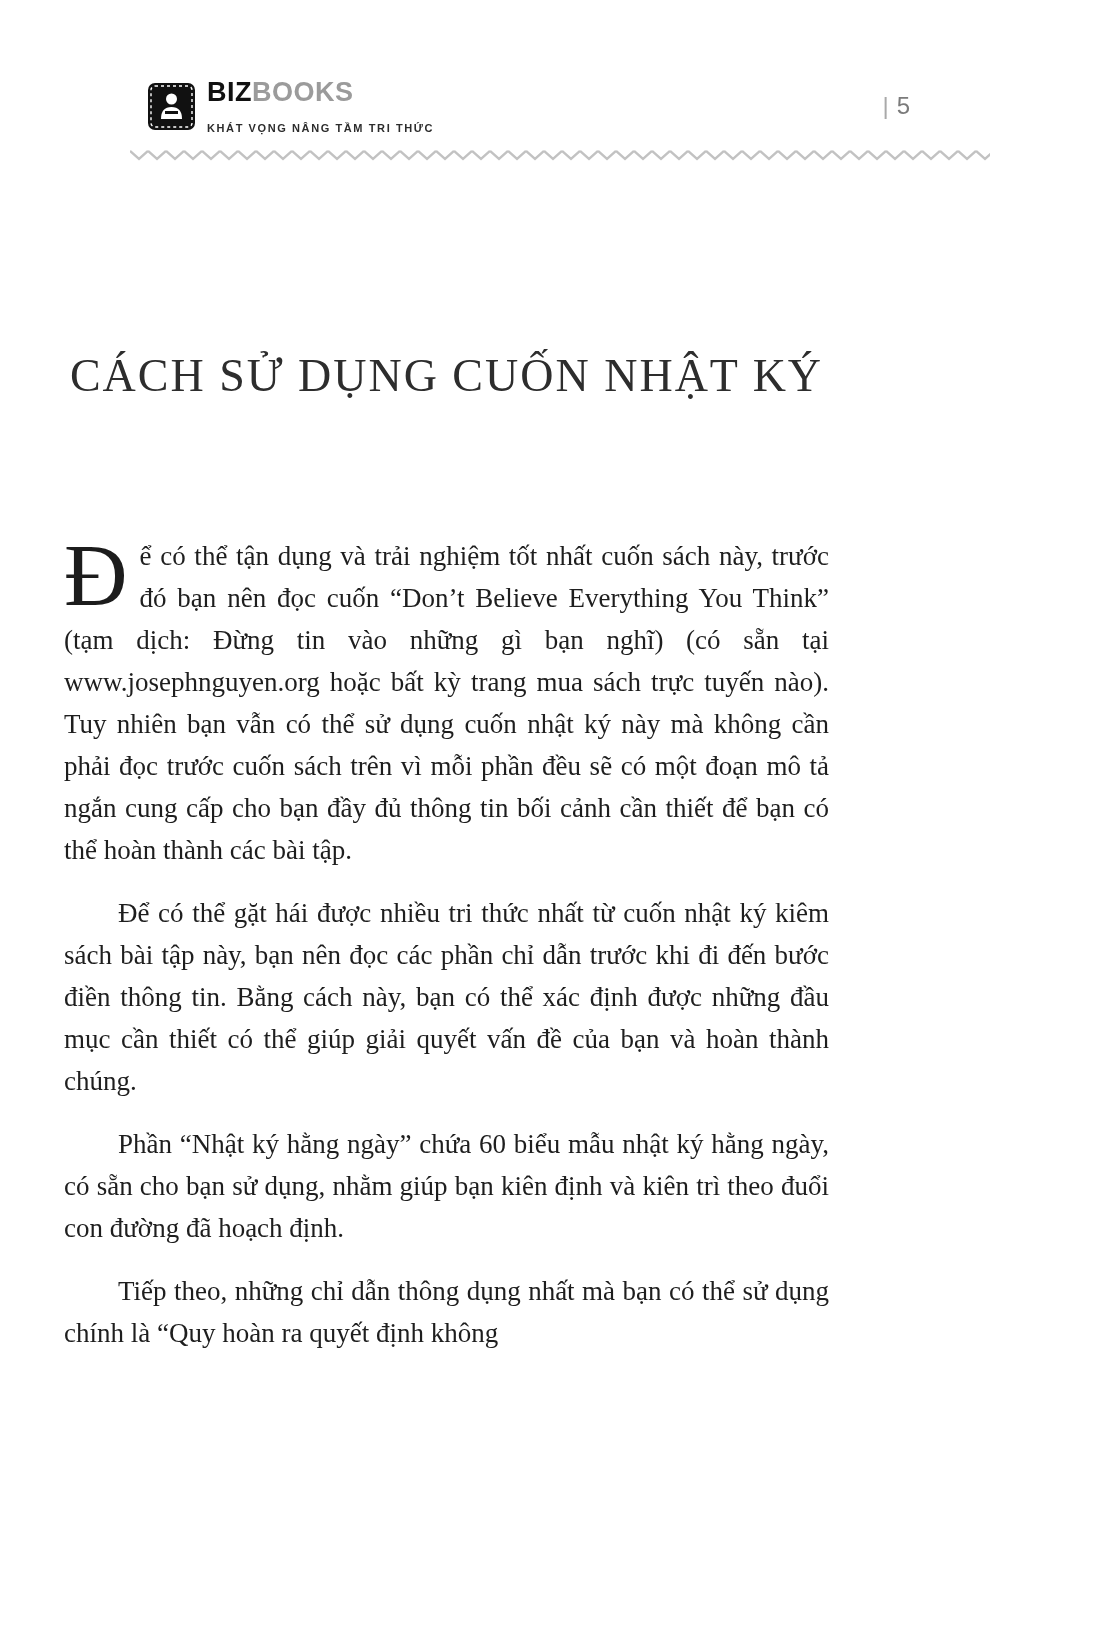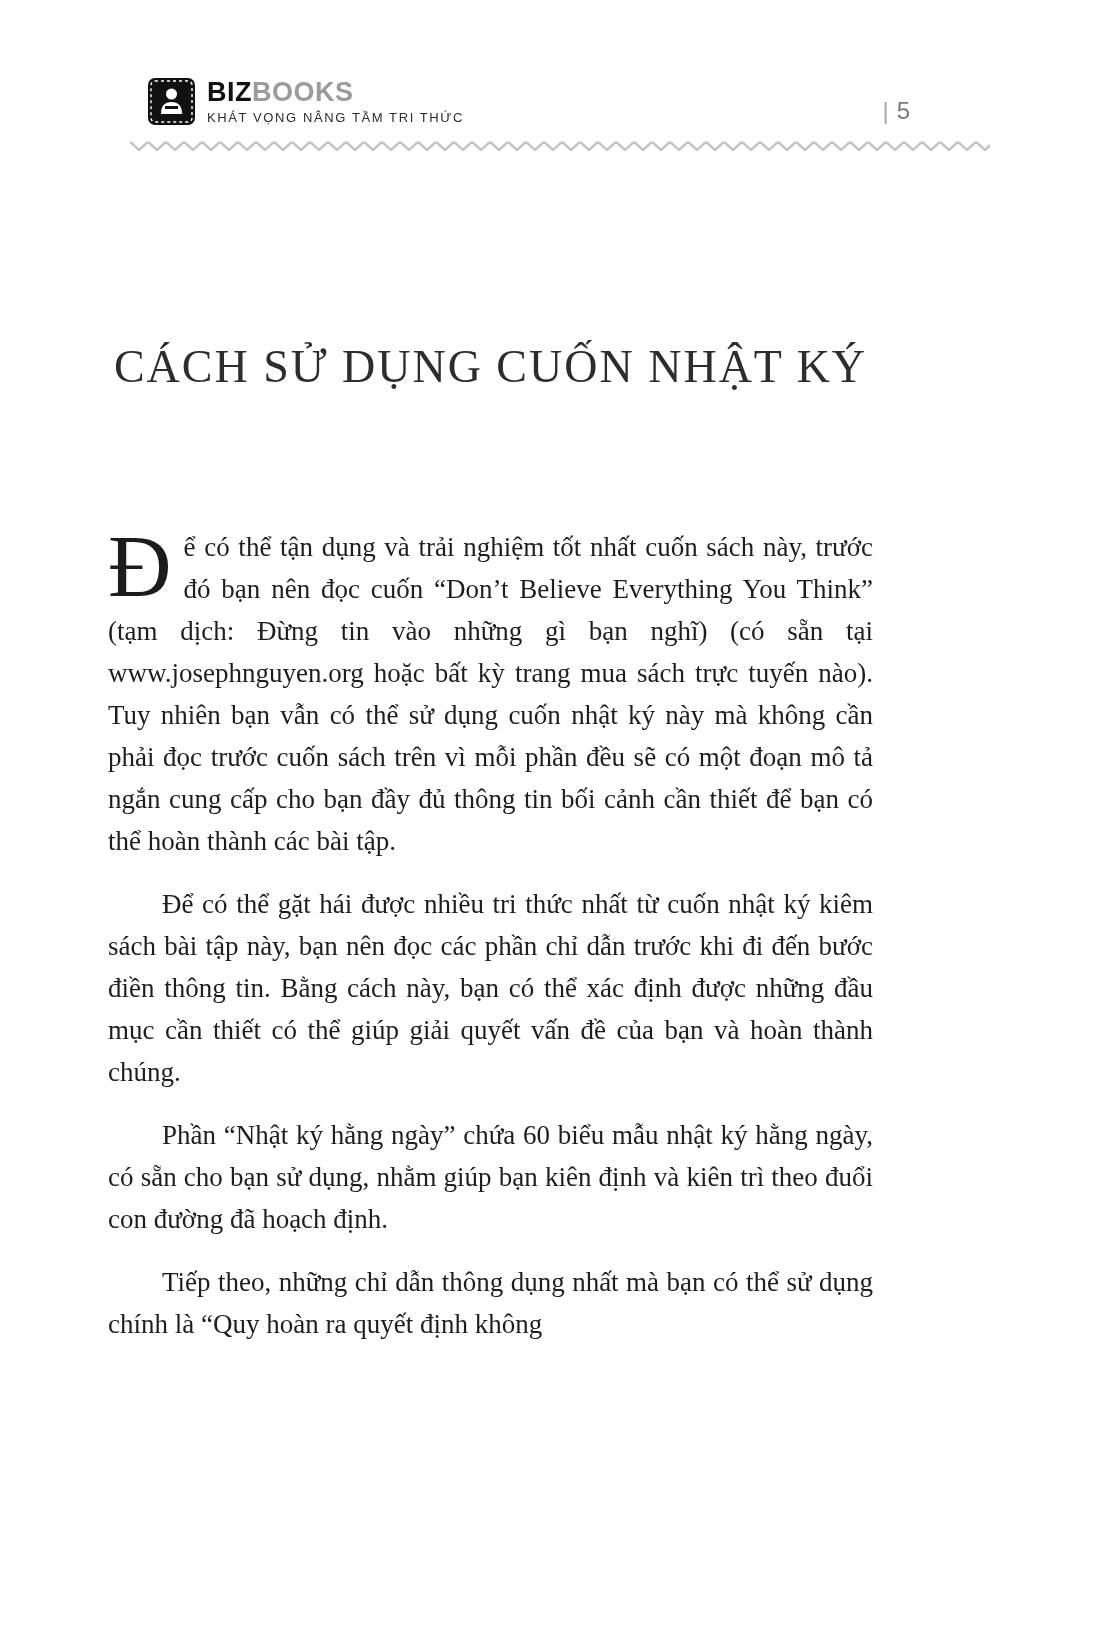--- a/index.html
+++ b/index.html
@@ -18,21 +18,21 @@
     background: #ffffff;
     padding-top: 78px;
   }
 
   
   .header {
     width: 762px;
     margin-left: 148px;
     display: flex;
     justify-content: space-between;
-    align-items: flex-end;
+    align-items: center;
     gap: 16px;
   }
   .brand {
     display: flex;
     align-items: center;
     gap: 12px;
   }
   .logo {
     width: 47px;
     height: 47px;
@@ -47,25 +47,25 @@
     font-family: "Liberation Sans", sans-serif;
     font-weight: 800;
     font-size: 27px;
     letter-spacing: 0.5px;
     line-height: 1.05;
   }
   .brand-name .biz { color: #111111; }
   .brand-name .books { color: #9b9b9b; }
   .tagline {
     font-family: "Liberation Sans", sans-serif;
-    font-size: 13px;
-    font-weight: 400;
+    font-size: 11px;
+    font-weight: 700;
     letter-spacing: 1.6px;
     color: #2c2c2c;
-    margin-top: 3px;
+    margin-top: 16px;
   }
   .pagenum {
     font-family: "Liberation Sans", sans-serif;
     font-size: 24px;
     color: #7b7b7b;
     display: flex;
     align-items: center;
     gap: 8px;
   }
   .pagenum .bar { color: #a9a9a9; font-weight: 300; }
@@ -73,21 +73,21 @@
   
   .zigzag {
     width: 860px;
     height: 14px;
     margin: 14px 0 0 130px;
   }
 
   
   main {
     width: 765px;
-    margin-left: 108px;
+    margin-left: 64px;
     padding-top: 178px;
   }
   h1.chapter-title {
     font-family: "Liberation Serif", serif;
     font-weight: 500;
     font-size: 46px;
     line-height: 71px;
     letter-spacing: 2px;
     text-align: center;
     color: #2d2d2d;

